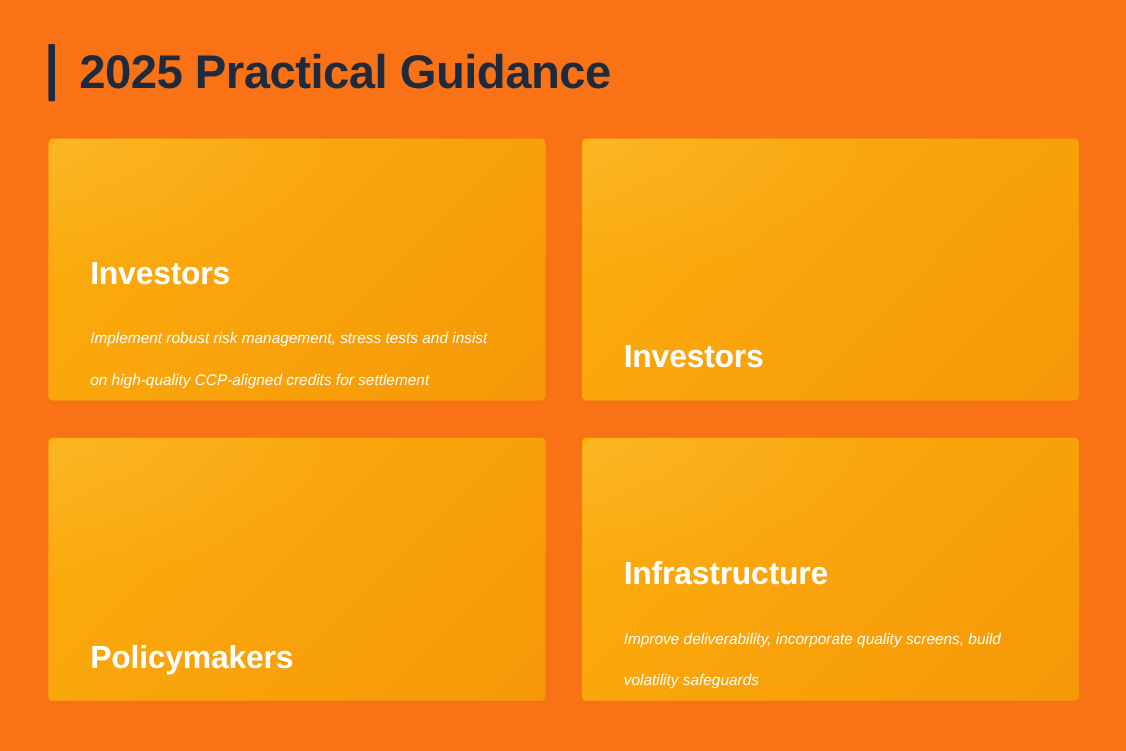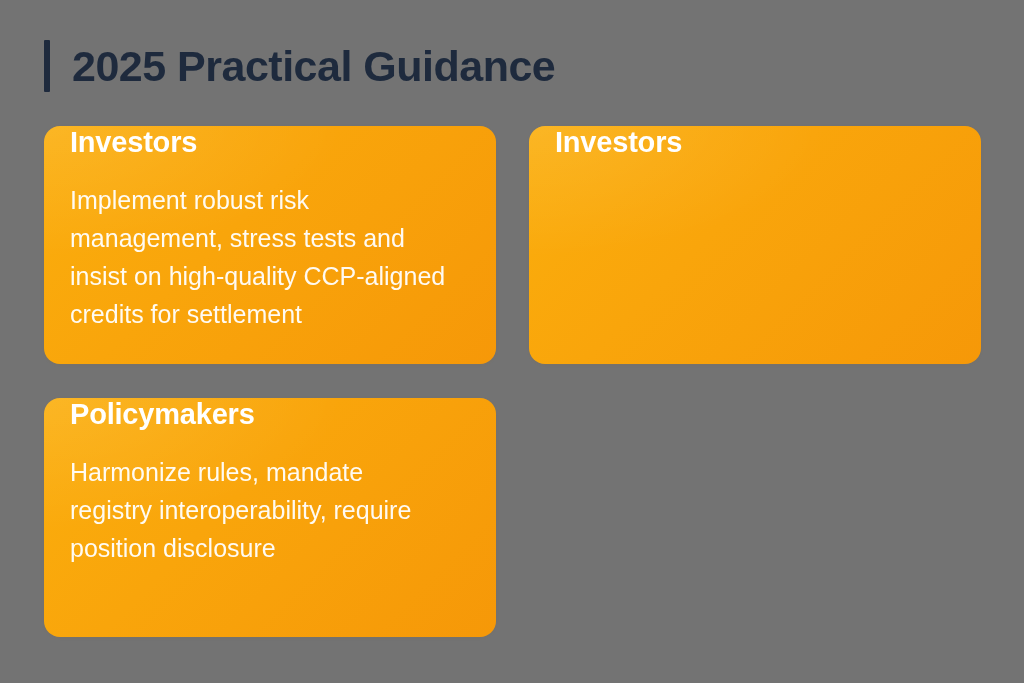--- a/index.html
+++ b/index.html
@@ -14,21 +14,21 @@
   body {
     background: #FEFDF8;
     font-family: "Liberation Sans", "DejaVu Sans", sans-serif;
     -webkit-font-smoothing: antialiased;
   }
 
   .slide {
     position: relative;
     width: 1024px;
     height: 683px;
-    background: #737373;
+    background: #f97316;
   }
 
   
   .header {
     position: absolute;
     left: 44px;
     top: 38px;
     display: flex;
     align-items: center;
     gap: 22px;
@@ -61,26 +61,26 @@
     height: 511px;
     display: grid;
     grid-template-columns: 452px 452px;
     grid-template-rows: 238px 239px;
     column-gap: 33px;
     row-gap: 34px;
   }
 
   .card {
     position: relative;
-    border-radius: 16px;
+    border-radius: 4px;
     background: linear-gradient(135deg, #FBAE0C 0%, #F9A50B 42%, #F69808 100%);
-    padding: 0 26px;
+    padding: 0 38px;
     display: flex;
     flex-direction: column;
-    justify-content: flex-start;
+    justify-content: flex-end;
     overflow: hidden;
     box-shadow: 0 1px 3px rgba(170, 110, 0, 0.10);
   }
 
   .card::after {
     content: "";
     position: absolute;
     inset: 0;
     border-radius: 14px;
     background: radial-gradient(120% 100% at 0% 0%, rgba(255,255,255,0.10) 0%, rgba(255,255,255,0) 55%);
@@ -95,25 +95,26 @@
   .card-title {
     font-size: 29px;
     font-weight: bold;
     color: #FFFFFF;
     line-height: 1.15;
     letter-spacing: -0.2px;
     margin-bottom: 22px;
   }
 
   .card-body {
-    font-size: 25px;
+    font-size: 14px;
     font-weight: normal;
     color: rgba(255, 255, 255, 0.95);
     line-height: 38px;
     max-width: 380px;
+    font-style: italic;
   }
 
   
   .card[data-row="2"] .card-body { max-width: 372px; }
 </style>
 </head>
 <body>
 
 <div class="slide">
 
@@ -133,19 +134,24 @@
 
     <div class="card" data-row="1">
       <div class="card-inner">
         <div class="card-title">Investors</div>
       </div>
     </div>
 
     <div class="card" data-row="2">
       <div class="card-inner">
         <div class="card-title">Policymakers</div>
-        <div class="card-body">Harmonize rules, mandate registry interoperability, require position disclosure</div>
       </div>
     </div>
 
+    <div class="card" data-row="2">
+      <div class="card-inner">
+        <div class="card-title">Infrastructure</div>
+        <div class="card-body">Improve deliverability, incorporate quality screens, build volatility safeguards</div>
+      </div>
+    </div>
 
   </div>
 </div>
 
 </body></html>

